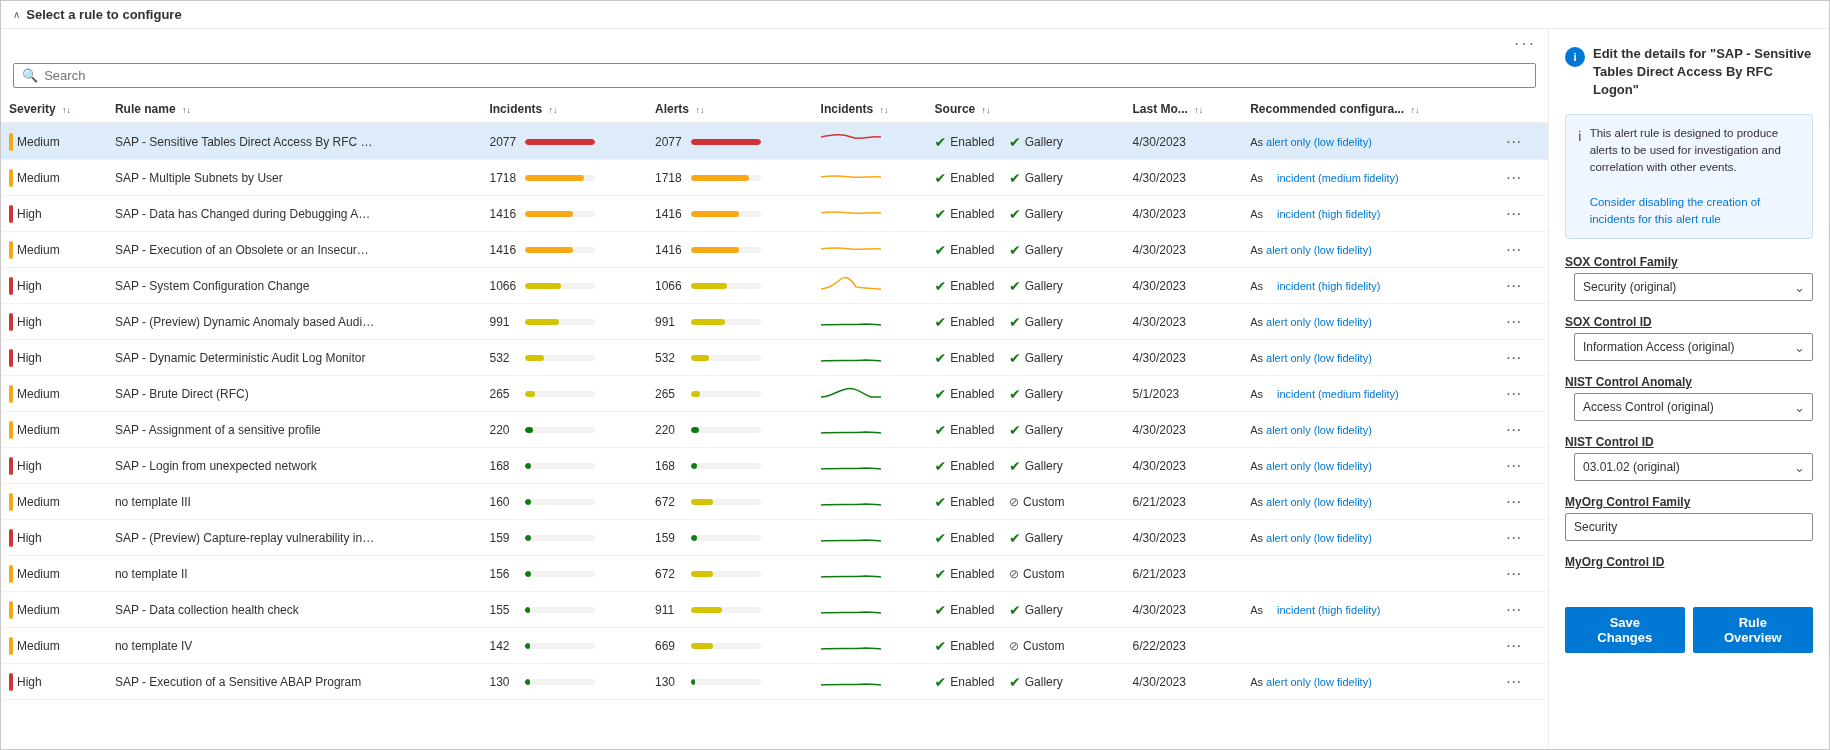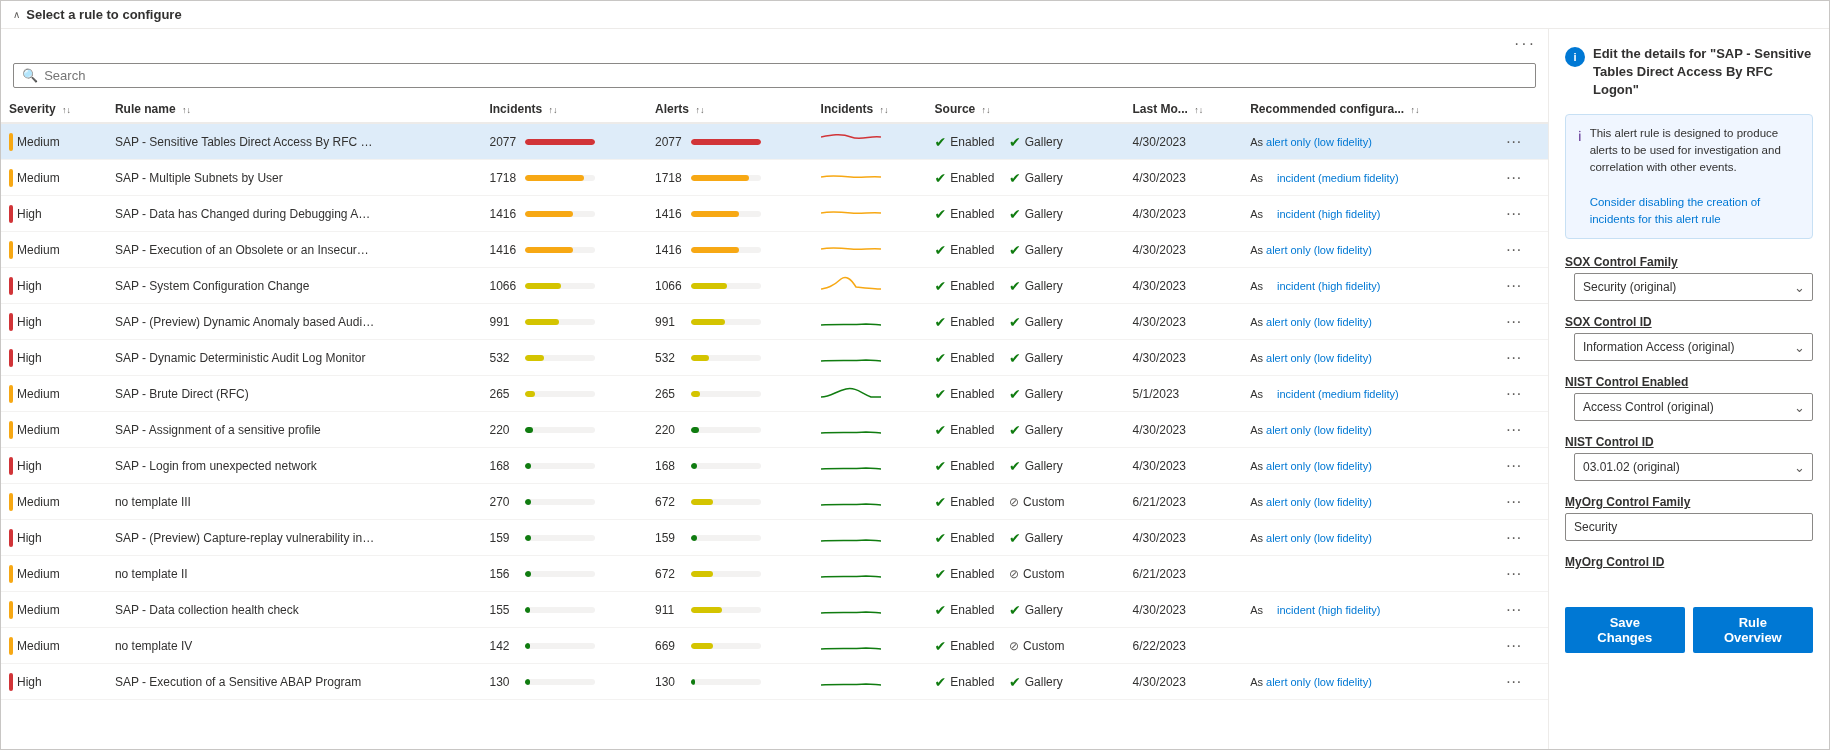--- a/index.html
+++ b/index.html
@@ -632,21 +632,21 @@
       <div class="severity-cell">
         <div class="severity-bar medium"></div>
         <span>Medium</span>
       </div>
     </td>
     <td>
       <div class="rule-name">no template III</div>
     </td>
     <td>
       <div class="incidents-cell">
-        <span class="incidents-num">270</span>
+        <span class="incidents-num">160</span>
         <div class="bar-container">
           <div class="bar-fill green" style="width:8%"></div>
         </div>
       </div>
     </td>
     <td>
       <div class="incidents-cell">
         <span class="incidents-num">672</span>
         <div class="bar-container">
           <div class="bar-fill yellow" style="width:32%"></div>
@@ -964,21 +964,21 @@
         <div class="select-wrapper">
           <select class="form-dropdown">
             <option>Information Access (original)</option>
             <option>Information Access</option>
             <option>Access Control</option>
           </select>
         </div>
       </div>
 
       <div class="form-section">
-        <div class="form-label">NIST Control Enabled</div>
+        <div class="form-label">NIST Control Anomaly</div>
         <div class="select-wrapper">
           <select class="form-dropdown">
             <option>Access Control (original)</option>
             <option>Access Control</option>
             <option>Audit and Accountability</option>
           </select>
         </div>
       </div>
 
       <div class="form-section">

